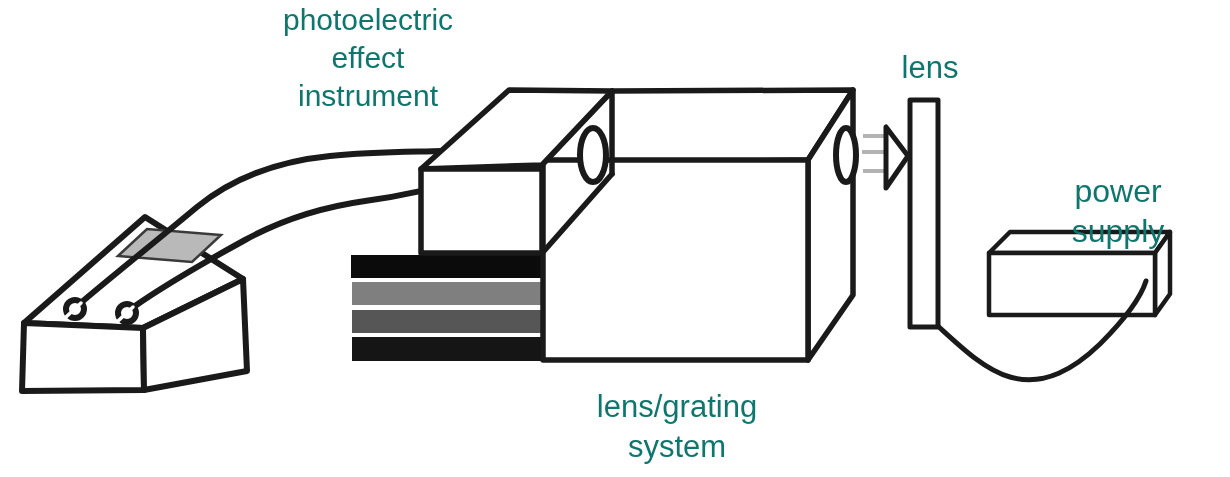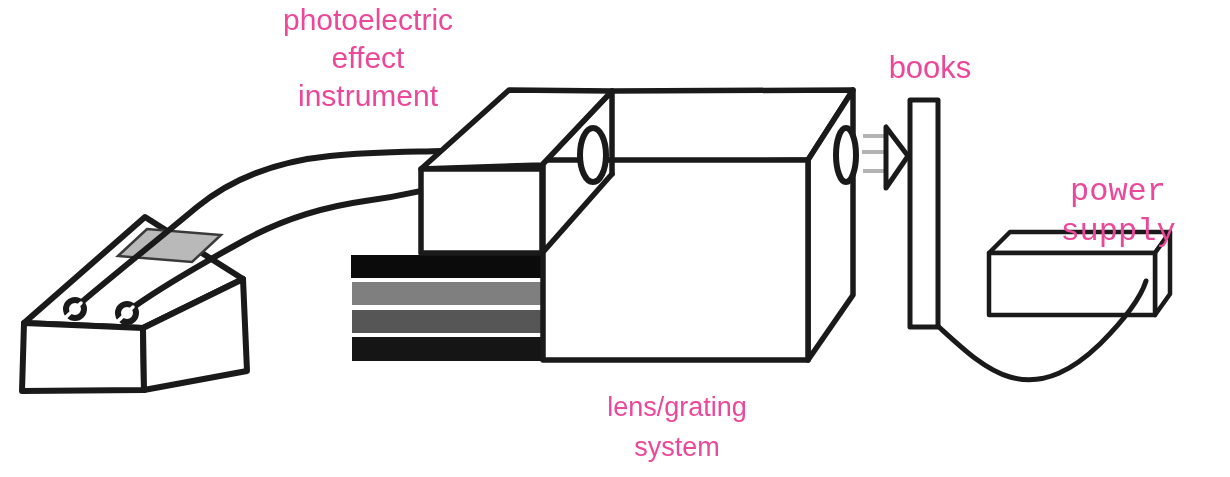--- a/index.html
+++ b/index.html
@@ -6,30 +6,30 @@
     --ink:#1a1a1a; --paper:#ffffff; --ray:#b3b3b3; --display:#b9b9b9;
     --book1:#0b0b0b; --book2:#7f7f7f; --book3:#565656; --book4:#151515;
   }
   html,body{margin:0;padding:0;background:#fff;}
   .stage{
     position:relative; width:1230px; height:477px; background:var(--paper);
     overflow:hidden; font-family:"Liberation Sans", sans-serif; color:#000;
   }
   .stage svg{position:absolute;left:0;top:0;}
   .label{
-    position:absolute; white-space:pre-line; color:#ec4899; line-height:1.24;
+    position:absolute; white-space:pre-line; color:#0f766e; line-height:1.24;
     font-family:"Liberation Sans", sans-serif;
   }
   .label.center{transform:translateX(-50%); text-align:center;}
   .lbl-photoelectric{left:368px; top:1px;  font-size:30px; line-height:38px;}
   .lbl-voltmeter   {left:3px;   top:166px; font-size:30px;}
   .lbl-lamp        {left:930px; top:49px;  font-size:31px;}
-  .lbl-power       {left:1118px;top:172px; font-size:32px;font-family:Liberation Mono, monospace;}
+  .lbl-power       {left:1118px;top:172px; font-size:32px;}
   .lbl-books       {left:356px; top:376px; font-size:31px;}
-  .lbl-lens        {left:677px; top:387px; font-size:27px; line-height:40px;}
+  .lbl-lens        {left:677px; top:387px; font-size:31px; line-height:40px;}
 
   .ink   {stroke:var(--ink); fill:var(--paper); stroke-linejoin:round; stroke-linecap:round;}
   .line  {stroke:var(--ink); fill:none; stroke-linejoin:round; stroke-linecap:round;}
   .wire  {stroke:var(--ink); fill:none; stroke-linecap:round;}
   .rayln {stroke:var(--ray); fill:none;}
   .bk1{fill:var(--book1);} .bk2{fill:var(--book2);}
   .bk3{fill:var(--book3);} .bk4{fill:var(--book4);}
   .display{fill:var(--display); stroke:#3a3a3a; stroke-width:2.5;}
   .slash{stroke:var(--paper); stroke-width:3.5; stroke-linecap:round;}
 </style>
@@ -93,17 +93,17 @@
       <polygon class="ink" stroke-width="4.5" points="989,253 1010,232 1170,232 1155,253"></polygon>
       <polygon class="ink" stroke-width="4.5" points="1155,253 1170,232 1170,294 1155,315"></polygon>
       <rect class="ink" stroke-width="4.5" x="989" y="253" width="166" height="62"></rect>
     </g>
     <path class="wire" stroke-width="5" d="M939 327 C962 348, 985 370, 1010 377 C1045 387, 1075 368, 1100 344 C1122 322, 1140 300, 1146 281"></path>
   </svg>
 
   <div class="label center lbl-photoelectric">photoelectric
 effect
 instrument</div>
-  <div class="label center lbl-lamp">books</div>
+  <div class="label center lbl-lamp">lens</div>
   <div class="label center lbl-power">power supply</div>
   <div class="label center lbl-lens">lens/grating
 system</div>
 </div>
 
 </body></html>

